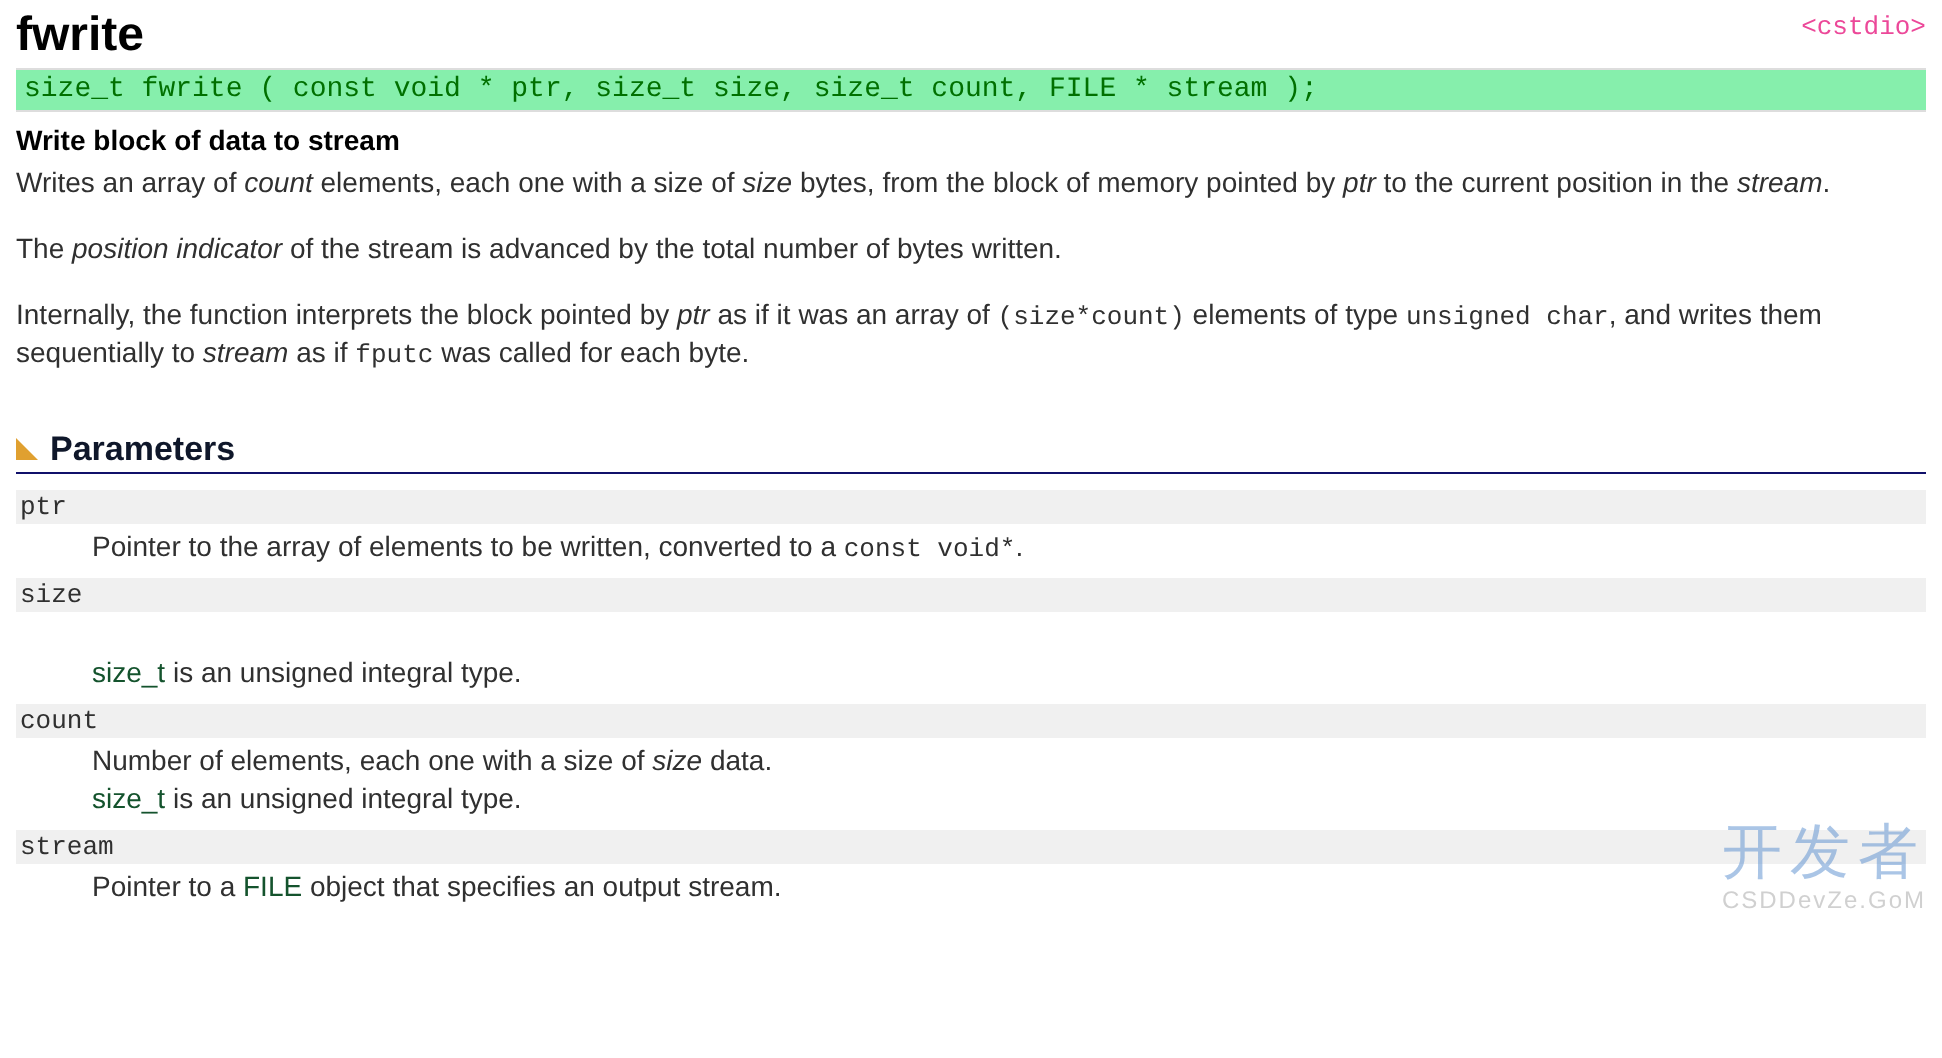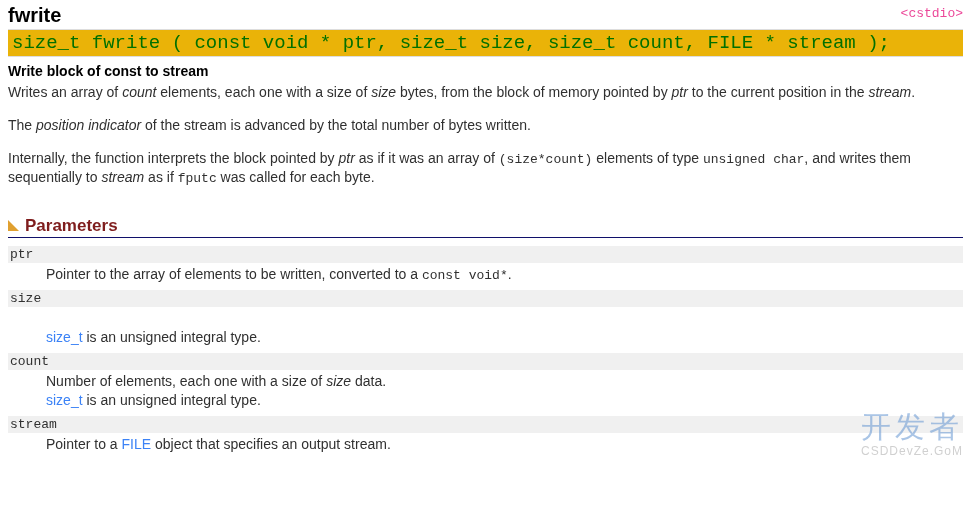--- a/index.html
+++ b/index.html
@@ -11,39 +11,39 @@
     background: #fff;
     width: 955px;
     position: relative;
   }
   .header-row {
     display: flex;
     justify-content: space-between;
     align-items: flex-start;
   }
   .fn-name {
-    font-size: 20px;
+    font-size: 24px;
     font-weight: bold;
     margin: 0;
     color: #000;
   }
   .header-tag {
     font-family: "Courier New", monospace;
     font-size: 13px;
     color: #ec4899;
     padding-top: 2px;
   }
   .signature-box {
-    background: #eab308;
+    background: #86efac;
     border-top: 1px solid #ddd;
     border-bottom: 1px solid #ddd;
     padding: 2px 4px;
     margin-top: 2px;
     font-family: "Courier New", monospace;
-    font-size: 19px;
+    font-size: 14px;
     color: #007000;
   }
   .subtitle {
     font-weight: bold;
     font-size: 14px;
     margin: 6px 0 4px 0;
     color: #000;
   }
   p.desc {
     margin: 0 0 14px 0;
@@ -60,42 +60,42 @@
     gap: 6px;
     border-bottom: 1.5px solid #10106a;
     margin-top: 28px;
     margin-bottom: 8px;
     padding-bottom: 1px;
   }
   .section-heading h2 {
     font-size: 17px;
     margin: 0;
     font-weight: bold;
-    color: #7f1d1d;
+    color: #0f172a;
   }
   .tri-icon {
     width: 0;
     height: 0;
     border-left: 11px solid #e0a030;
     border-top: 11px solid transparent;
     margin-bottom: 1px;
   }
   dl { margin: 0; }
   dt {
     background: #f0f0f0;
     font-family: "Courier New", monospace;
     font-size: 13px;
     padding: 1px 2px;
     margin-top: 6px;
   }
   dd {
     margin: 2px 0 4px 38px;
     line-height: 1.35;
   }
-  .link { color: #3b82f6; }
+  .link { color: #14532d; }
   .watermark {
     position: absolute;
     right: 8px;
     bottom: 4px;
     color: rgba(100,150,210,0.55);
     font-family: sans-serif;
     text-align: center;
     pointer-events: none;
   }
   .watermark .big { font-size: 30px; letter-spacing: 4px; font-weight: 300; }
@@ -104,21 +104,21 @@
 </head>
 <body>
 
 <div class="header-row">
   <h1 class="fn-name">fwrite</h1>
   <span class="header-tag">&lt;cstdio&gt;</span>
 </div>
 
 <div class="signature-box">size_t fwrite ( const void * ptr, size_t size, size_t count, FILE * stream );</div>
 
-<div class="subtitle">Write block of const to stream</div>
+<div class="subtitle">Write block of data to stream</div>
 
 <p class="desc">
   <span>Writes an array of </span><em>count</em><span> elements, each one with a size of </span><em>size</em><span> bytes, from the block of memory pointed by </span><em>ptr</em><span> to the current position in the </span><em>stream</em><span>.</span>
 </p>
 
 <p class="desc">
   <span>The </span><em>position indicator</em><span> of the stream is advanced by the total number of bytes written.</span>
 </p>
 
 <p class="desc">

